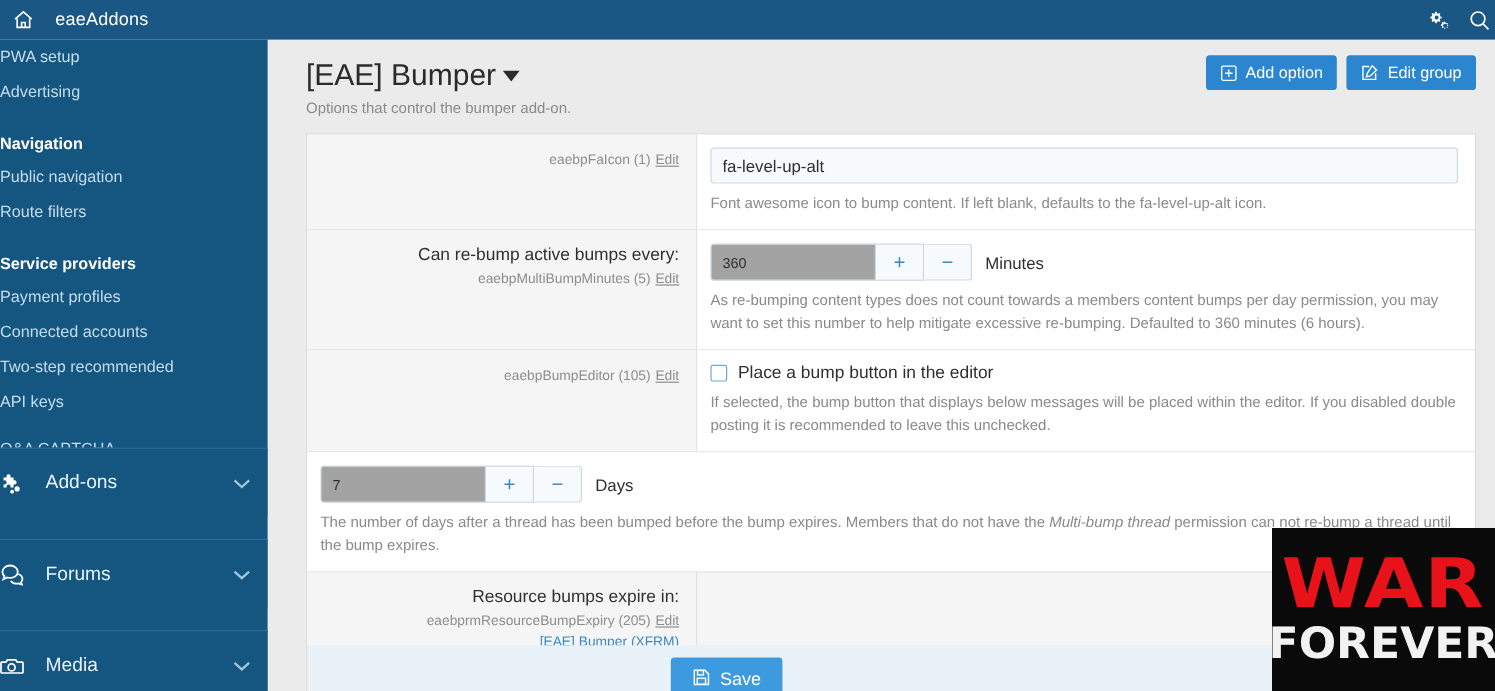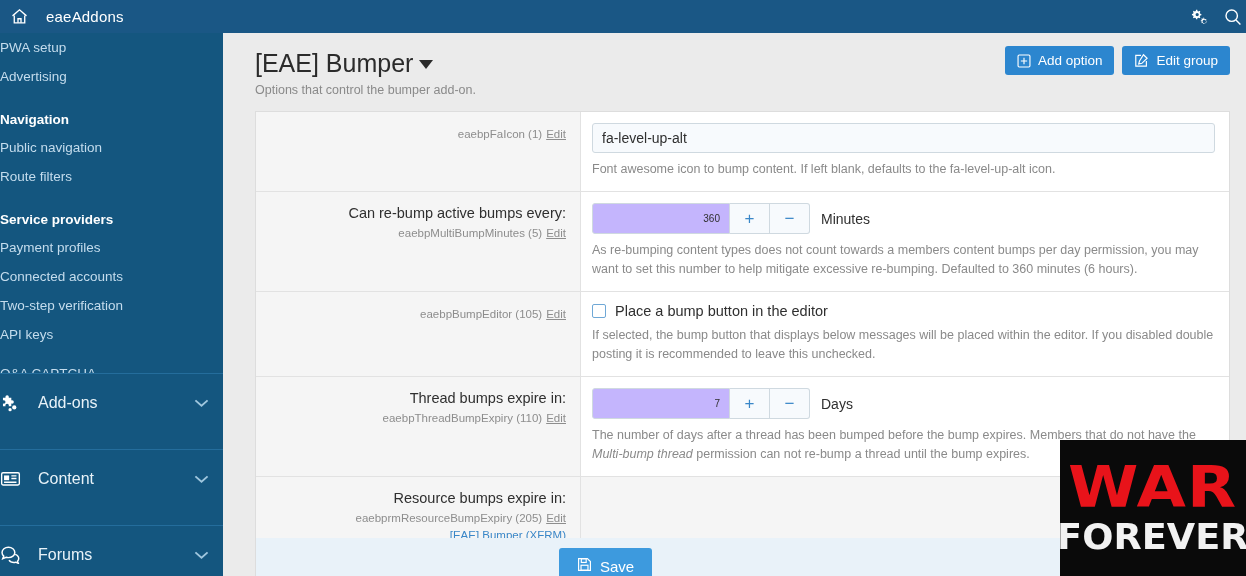--- a/index.html
+++ b/index.html
@@ -136,23 +136,23 @@
   }
   .help {
     font-size: 12.5px; color: #8a8a8a; line-height: 19px; margin-top: 7px;
     max-width: 640px;
   }
   .help.wide { max-width: none; }
   .help i { font-style: italic; }
 
   .numgroup { display: flex; align-items: center; }
   .numfield {
-    width: 138px; height: 31px; border: 1px solid #cfd9e0; background: #c4b5fd;
-    border-radius: 3px 0 0 3px; text-align: right; padding: 0 9px;
-    font-size: 10px; color: #2f2f2f; font-family: "Liberation Sans", sans-serif;
+    width: 138px; height: 31px; border: 1px solid #cfd9e0; background: #a3a3a3;
+    border-radius: 3px 0 0 3px; text-align: left; padding: 0 9px;
+    font-size: 12px; color: #2f2f2f; font-family: "Liberation Sans", sans-serif;
   }
   .spin {
     width: 40px; height: 31px; border: 1px solid #cfd9e0; border-left: none;
     background: #f7fafd; color: #3a87c8; font-size: 17px; cursor: pointer;
     display: flex; align-items: center; justify-content: center;
     font-family: "Liberation Sans", sans-serif;
   }
   .spin.last { border-radius: 0 3px 3px 0; }
   .unit { font-size: 14px; color: #2f2f2f; margin-left: 11px; }
 
@@ -229,50 +229,35 @@
         <a class="side-link" href="#">PWA setup</a>
         <a class="side-link" href="#">Advertising</a>
         <div class="side-gap"></div>
         <div class="side-heading">Navigation</div>
         <a class="side-link" href="#">Public navigation</a>
         <a class="side-link" href="#">Route filters</a>
         <div class="side-gap"></div>
         <div class="side-heading">Service providers</div>
         <a class="side-link" href="#">Payment profiles</a>
         <a class="side-link" href="#">Connected accounts</a>
-        <a class="side-link" href="#">Two-step verification</a>
+        <a class="side-link" href="#">Two-step recommended</a>
         <a class="side-link" href="#">API keys</a>
         <div class="side-gap-sm"></div>
         <a class="side-link" href="#">Q&amp;A CAPTCHA</a>
       </div>
     <div class="side-sections">
         <div class="side-section">
           <span class="s-icon">
             <svg width="20" height="18" viewBox="0 0 24 22" fill="#fff">
               <path d="M8.4 1.6a2.1 2.1 0 0 0-2 2.1c0 .4.1.7.2 1H3.4v3.2c.3-.1.6-.2 1-.2a2.1 2.1 0 0 1 0 4.2c-.4 0-.7-.1-1-.2v3.2h3.2c-.1-.3-.2-.6-.2-1a2.1 2.1 0 0 1 4.2 0c0 .4-.1.7-.2 1h3.2v-3.2c.3.1.6.2 1 .2a2.1 2.1 0 0 0 0-4.2c-.4 0-.7.1-1 .2V4.7h-3.2c.1-.3.2-.6.2-1a2.1 2.1 0 0 0-2-2.1z"></path>
               <circle cx="17.2" cy="16.4" r="2.6"></circle>
               <circle cx="12.1" cy="19.2" r="2"></circle>
             </svg>
           </span>
           <span class="s-label">Add-ons</span>
-          <span class="s-chev">
-            <svg width="15" height="10" viewBox="0 0 16 10" fill="none" stroke="#9fc6de" stroke-width="2">
-              <path d="M1.5 2.2 8 8 14.5 2.2"></path>
-            </svg>
-          </span>
-        </div>
-        <div class="side-section">
-          <span class="s-icon">
-            <svg width="21" height="17" viewBox="0 0 24 20" fill="none" stroke="#fff" stroke-width="1.6">
-              <rect x="1.6" y="3.2" width="20.8" height="14.4" rx="1.6"></rect>
-              <rect x="4.4" y="6.4" width="6" height="5.6" fill="#fff" stroke="none"></rect>
-              <path d="M13 7h6M13 10h6M4.4 14.4h14.6" stroke-width="1.5"></path>
-            </svg>
-          </span>
-          <span class="s-label">Content</span>
           <span class="s-chev">
             <svg width="15" height="10" viewBox="0 0 16 10" fill="none" stroke="#9fc6de" stroke-width="2">
               <path d="M1.5 2.2 8 8 14.5 2.2"></path>
             </svg>
           </span>
         </div>
         <div class="side-section">
           <span class="s-icon">
             <svg width="21" height="19" viewBox="0 0 24 22" fill="none" stroke="#fff" stroke-width="1.7">
               <path d="M2.2 8.6c0-3.3 3.3-6 7.4-6s7.4 2.7 7.4 6-3.3 6-7.4 6c-.9 0-1.8-.1-2.6-.4l-4 1.7 1.2-3A5.7 5.7 0 0 1 2.2 8.6z"></path>
@@ -368,24 +353,20 @@
           </div>
           <div class="rcell">
             <div class="checkline">
               <span class="cbox"></span>
               <span class="cblabel">Place a bump button in the editor</span>
             </div>
             <div class="help wide">If selected, the bump button that displays below messages will be placed within the editor. If you disabled double posting it is recommended to leave this unchecked.</div>
           </div>
         </div>
         <div class="row">
-          <div class="lcell">
-            <div class="lbl">Thread bumps expire in:</div>
-            <div class="meta"><span>eaebpThreadBumpExpiry (110)</span><a href="#" style="margin-left: 4px;">Edit</a></div>
-          </div>
           <div class="rcell">
             <div class="numgroup">
               <input class="numfield" type="text" value="7" style="">
               <div class="spin">+</div>
               <div class="spin last">−</div>
               <span class="unit">Days</span>
             </div>
             <div class="help wide"><span>The number of days after a thread has been bumped before the bump expires. Members that do not have the </span><i>Multi-bump thread</i><span> permission can not re-bump a thread until the bump expires.</span></div>
           </div>
         </div>

